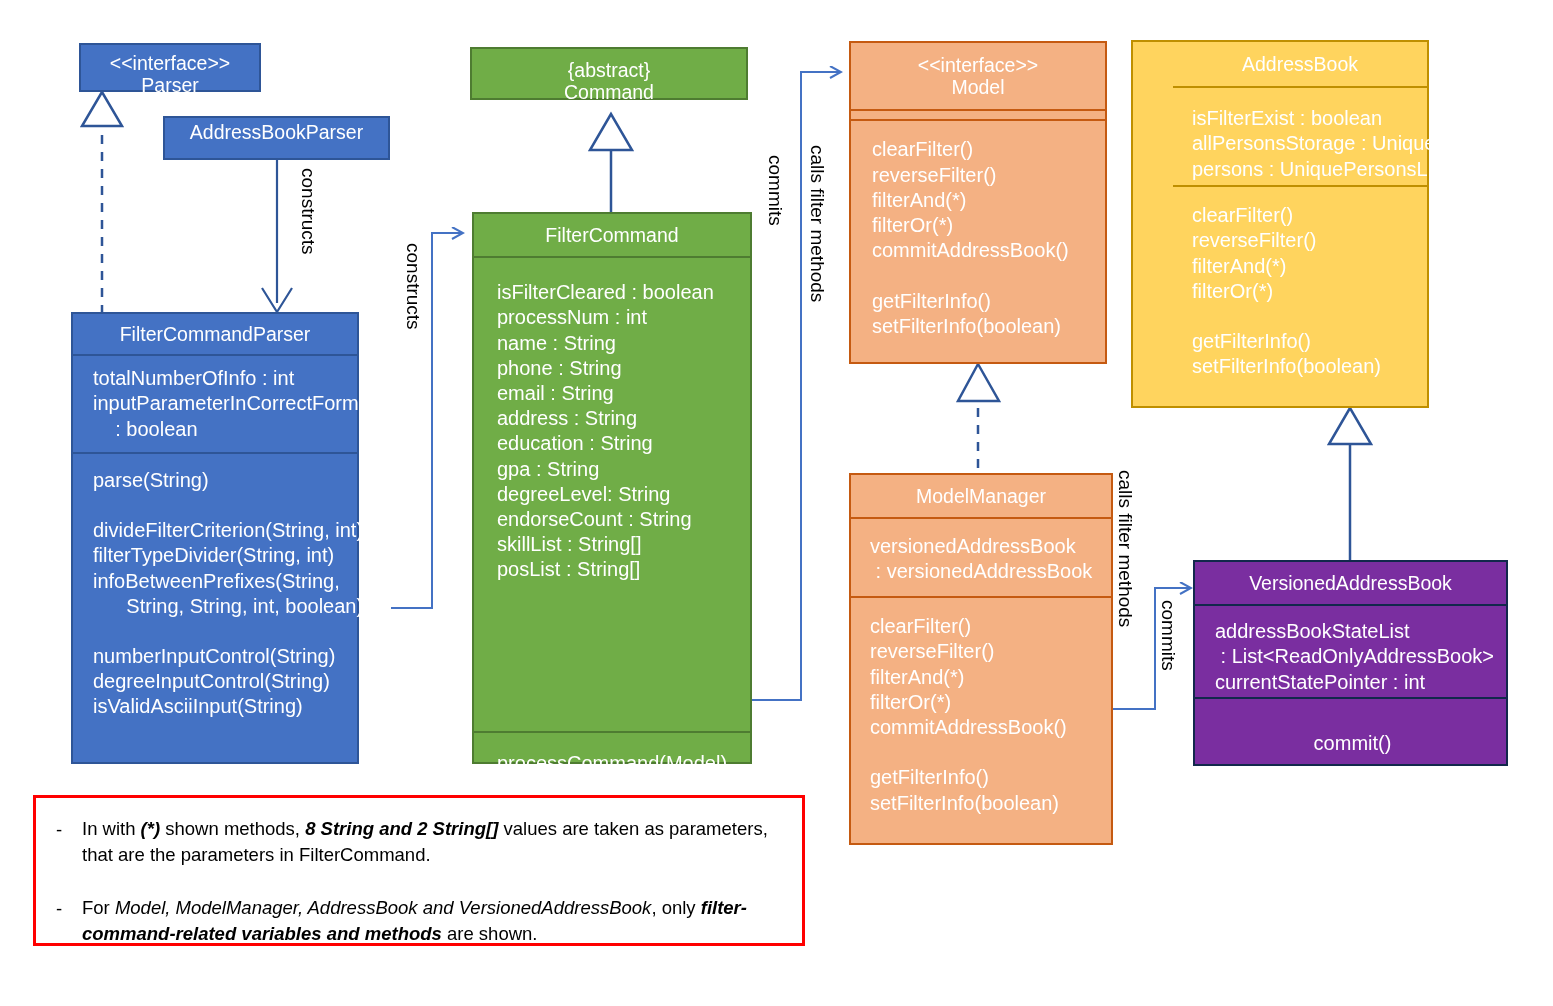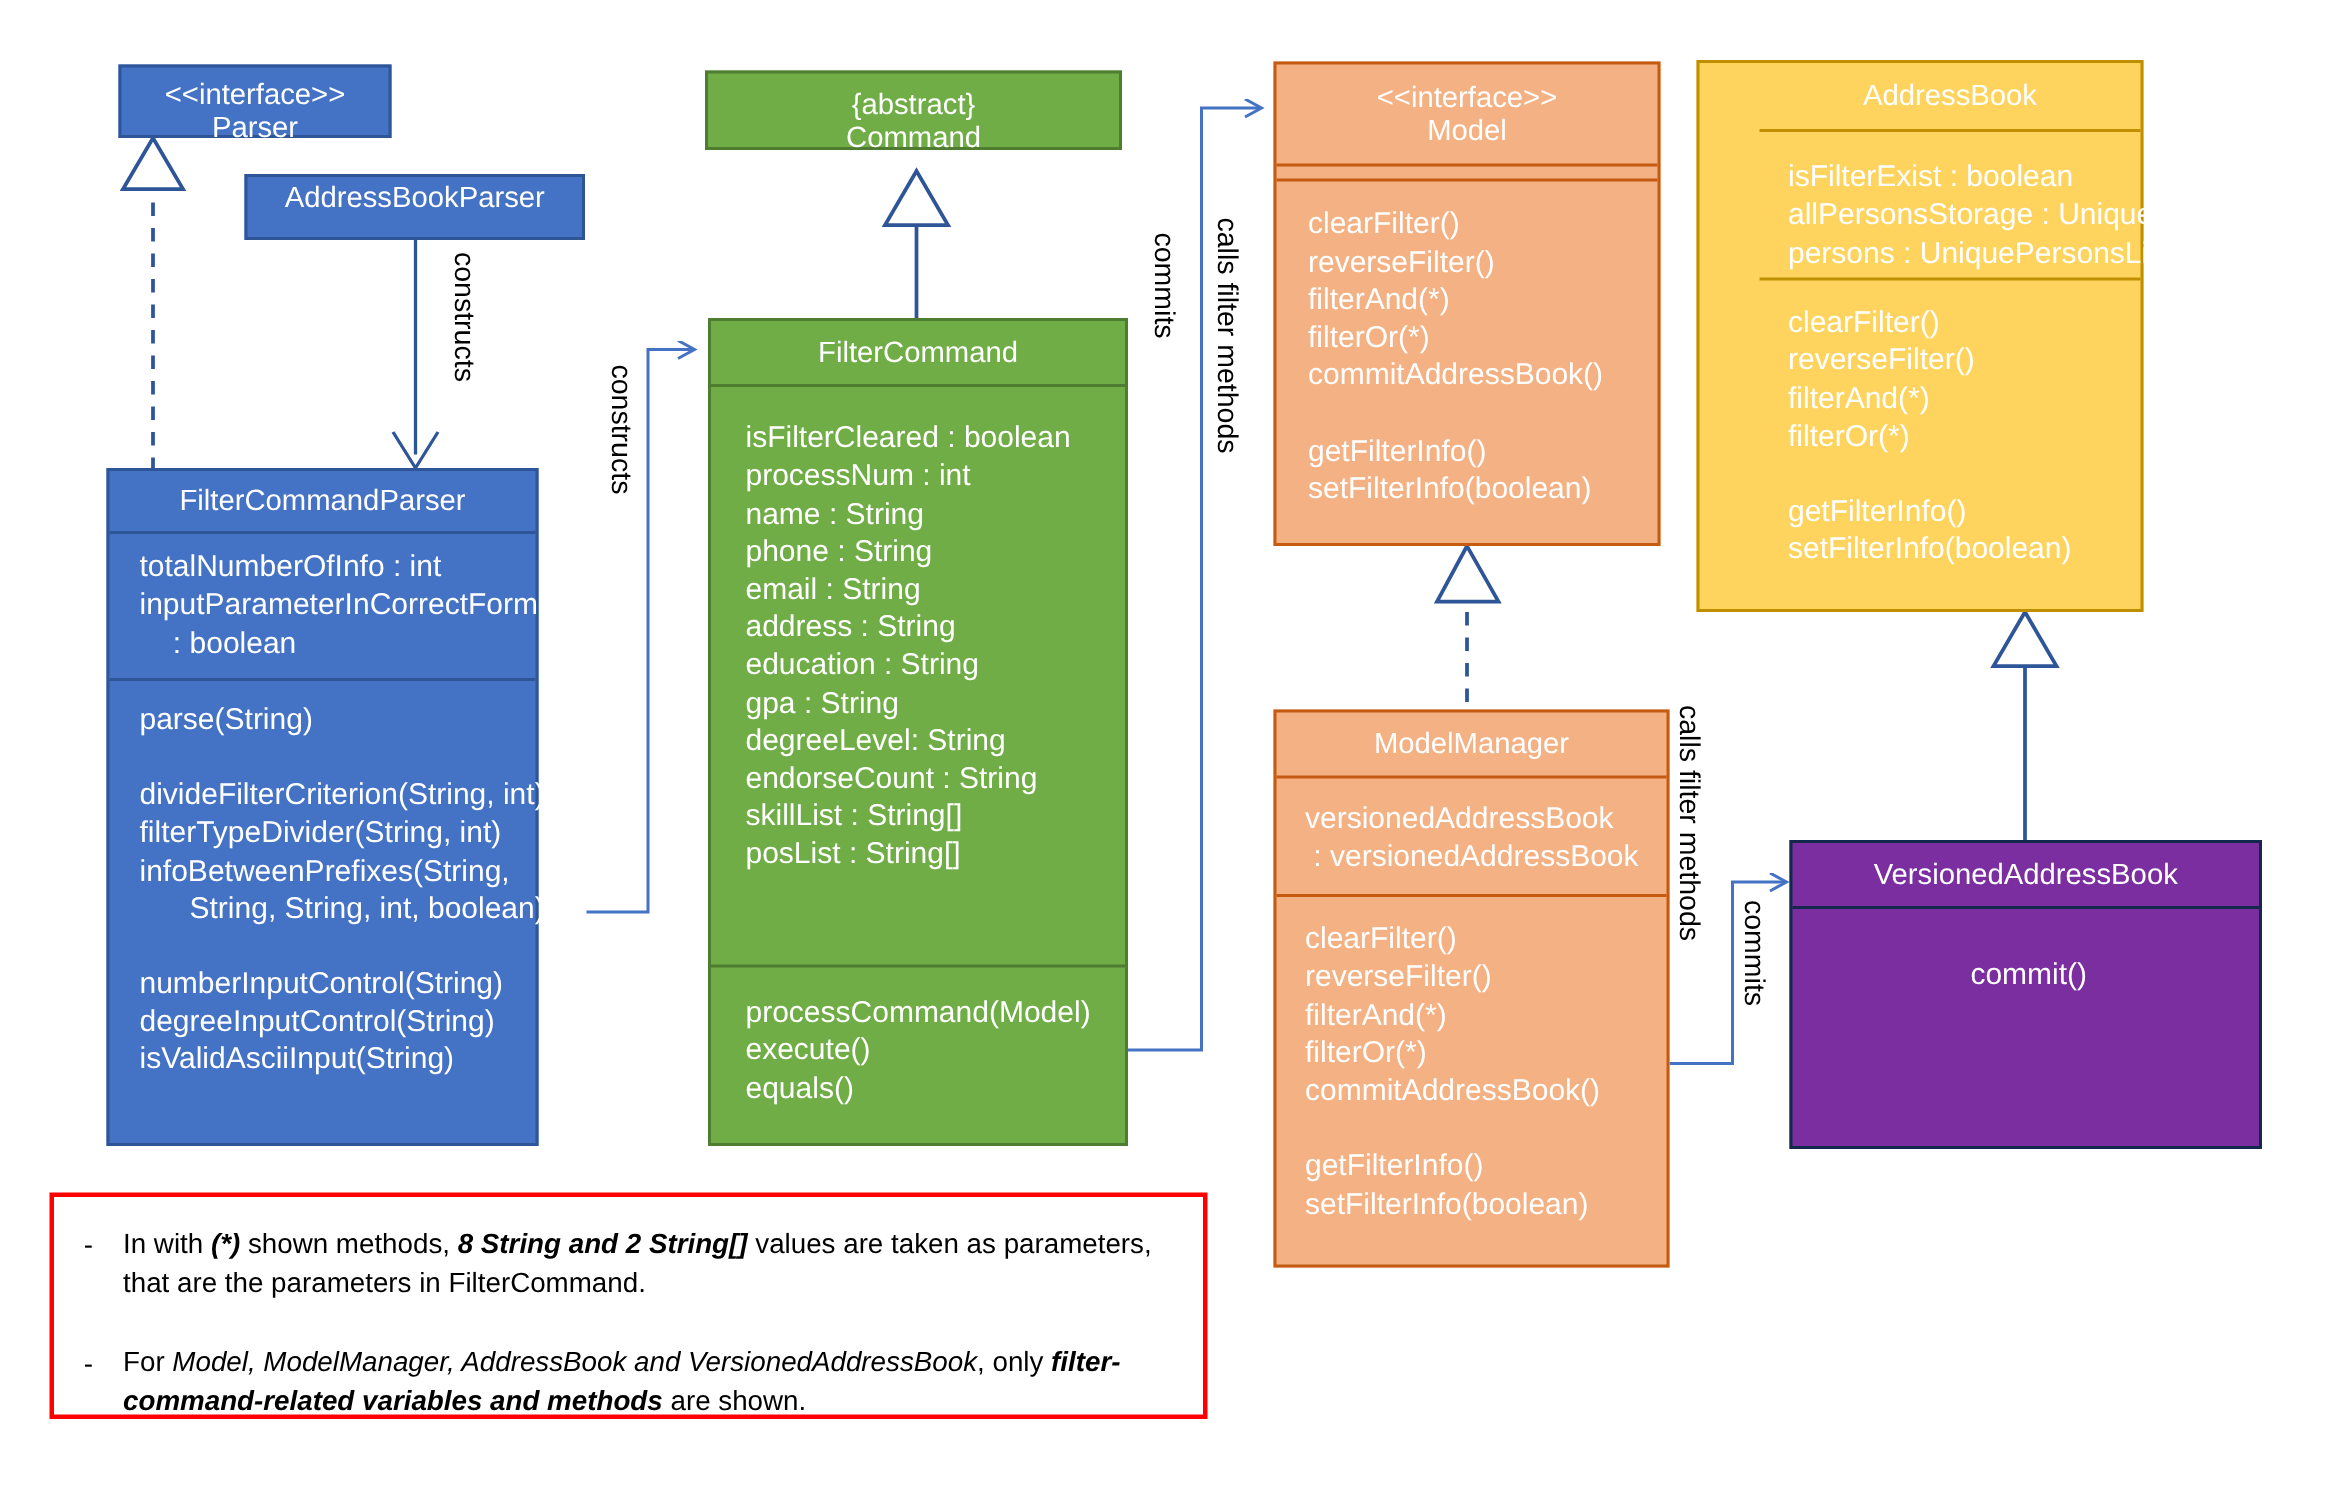--- a/index.html
+++ b/index.html
@@ -211,21 +211,21 @@
 
   <div class="uml pal-green" style="left:470px; top:47px; width:278px; height:53px;">
     <div class="hdr" style="padding-top:10px;">
       <div>{abstract}</div>
       <div>Command</div>
     </div>
   </div>
 
   <div class="uml pal-green" style="left:472px; top:212px; width:280px; height:552px;">
     <div class="hdr" style="padding-top:10px; padding-bottom:10px;">FilterCommand</div>
-    <div class="sect" style="padding-left:23px; padding-top:22px; height:387px;">isFilterCleared : boolean
+    <div class="sect" style="padding-left:23px; padding-top:22px; height:475px;">isFilterCleared : boolean
 processNum : int
 name : String
 phone : String
 email : String
 address : String
 education : String
 gpa : String
 degreeLevel: String
 endorseCount : String
 skillList : String[]
@@ -274,20 +274,23 @@
 filterAnd(*)
 filterOr(*)
 commitAddressBook()
 
 getFilterInfo()
 setFilterInfo(boolean)</div>
   </div>
 
   <div class="uml pal-purple" style="left:1193px; top:560px; width:315px; height:206px;">
     <div class="hdr" style="padding-top:10px; padding-bottom:10px;">VersionedAddressBook</div>
+    <div class="sect" style="padding-left:20px; padding-top:13px; height:93px;">addressBookStateList
+ : List&lt;ReadOnlyAddressBook&gt;
+currentStatePointer : int</div>
     <div class="sect ctr" style="padding-top:32px;">commit()</div>
   </div>
 
   <div id="legend" style="left:33px; top:795px; width:772px; height:151px; padding:18px 0 0 0;">
     <div class="row" style="margin-bottom:26px;">
       <div class="bullet">-</div>
       <div class="txt"><span>In with </span><span class="bi">(*)</span><span> shown methods, </span><span class="bi">8 String and 2 String[]</span><span> values are taken as parameters, that are the parameters in FilterCommand.</span></div>
     </div>
     <div class="row">
       <div class="bullet">-</div>

